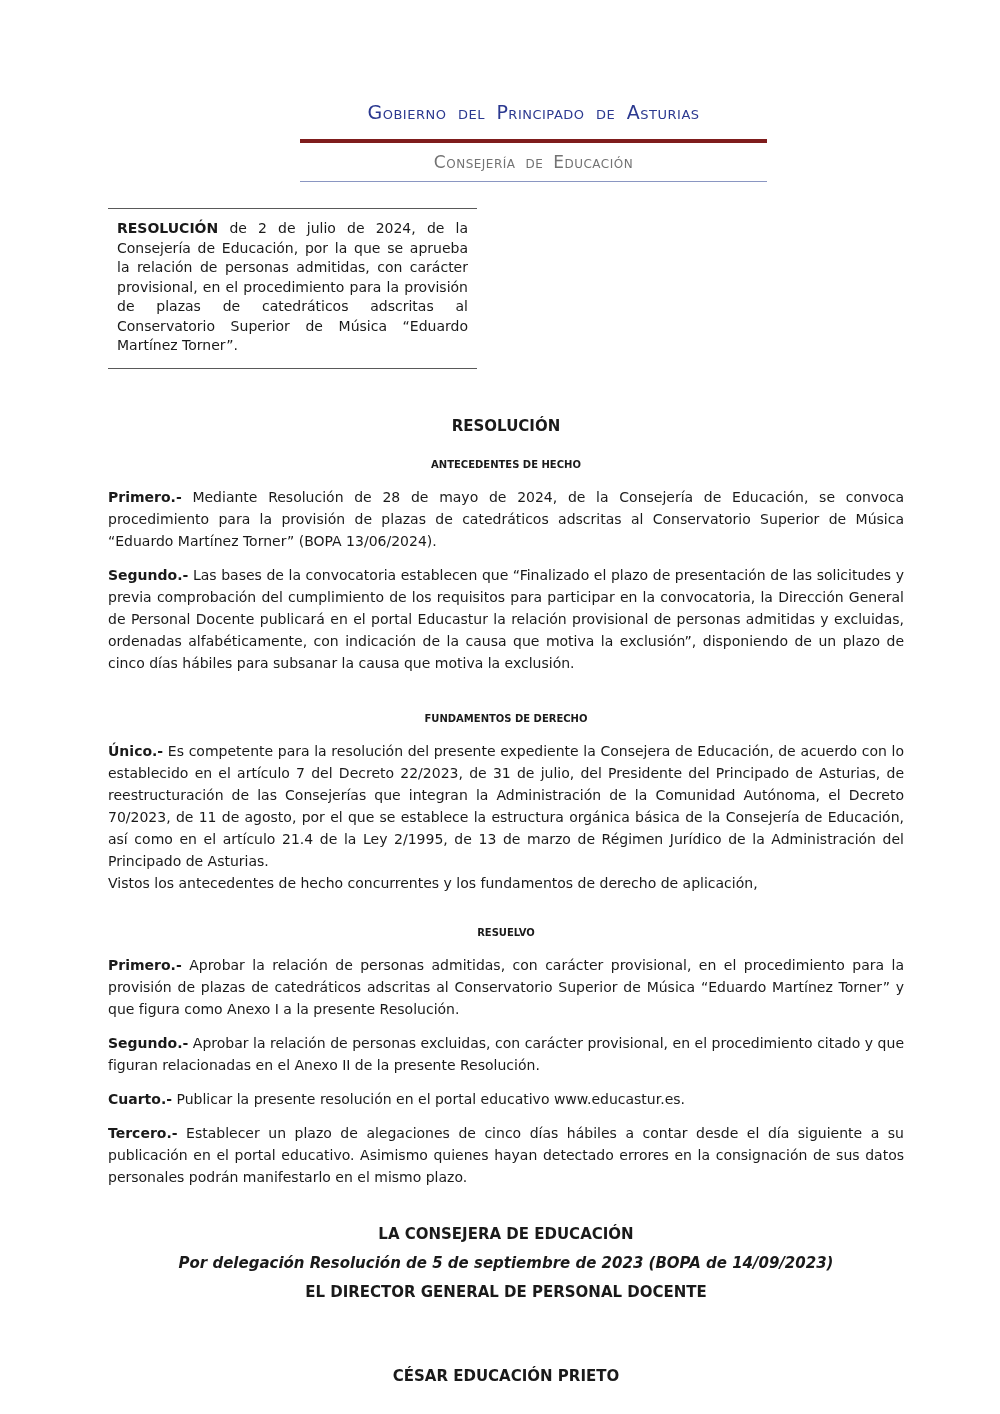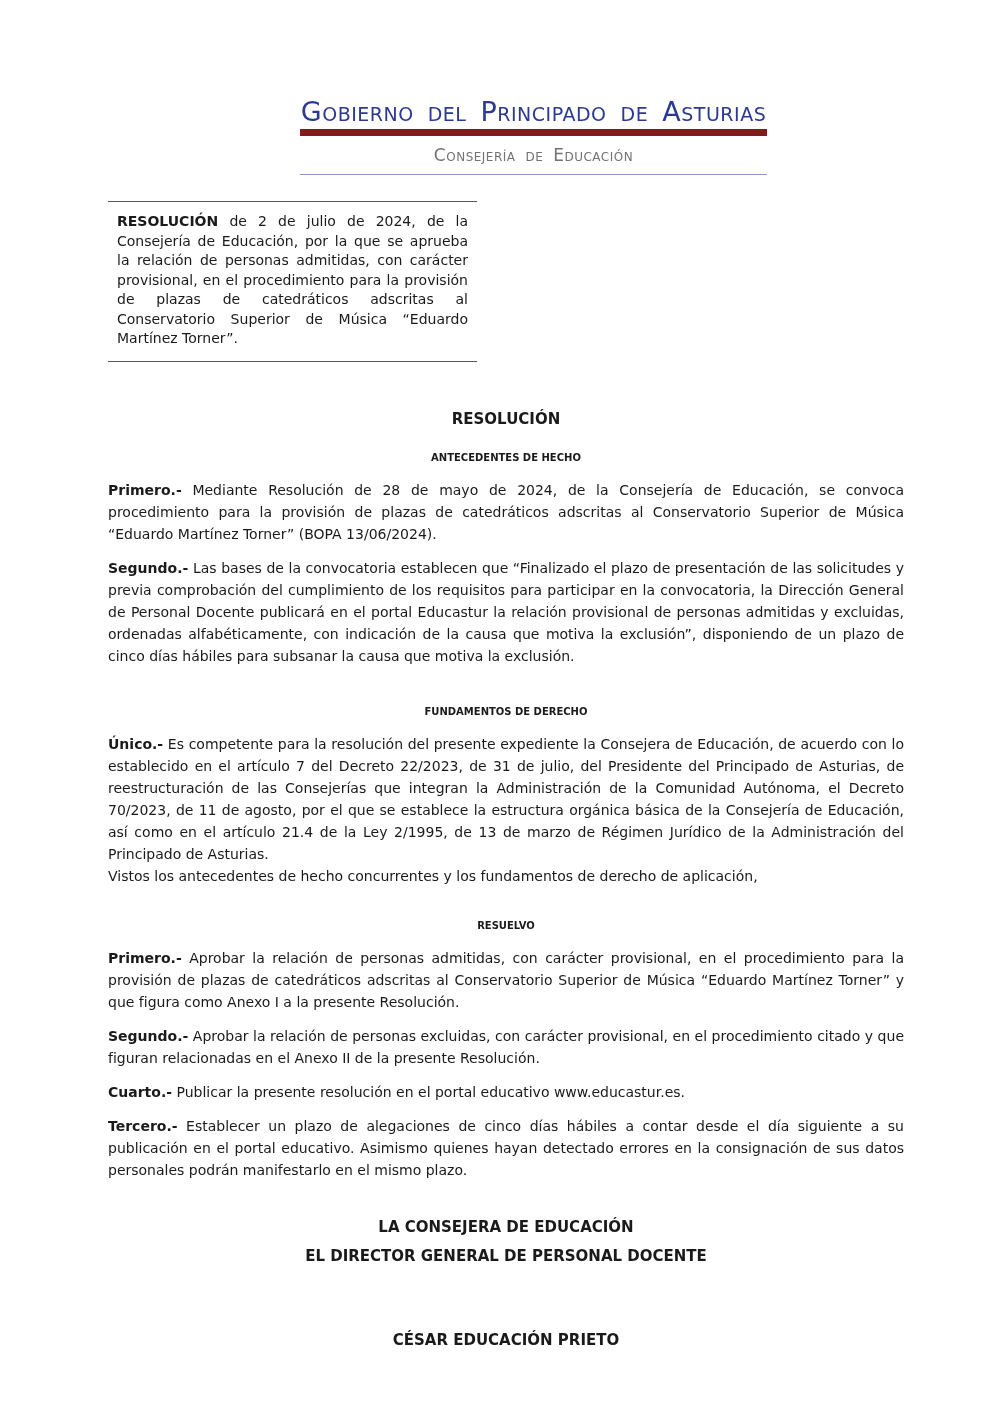--- a/index.html
+++ b/index.html
@@ -21,27 +21,27 @@
   }
 
   
   .gov-header {
     width: 467px;
     margin: 98px 0 0 192px;
     text-align: center;
   }
   .gov-name {
     font-variant: small-caps;
-    font-size: 27px;
+    font-size: 19px;
     line-height: 28px;
     letter-spacing: 0.5px;
     word-spacing: 5px;
     color: #2B3990;
-    padding-bottom: 3px;
-    border-bottom: 7px solid #7f1d1d;
+    padding-bottom: 13px;
+    border-bottom: 4px solid #7f1d1d;
   }
   .gov-dept {
     font-variant: small-caps;
     font-size: 17px;
     line-height: 20px;
     letter-spacing: 0.5px;
     word-spacing: 4px;
     color: #737373;
     padding: 9px 0 9px 0;
     border-bottom: 1px solid #8A96C2;
@@ -172,18 +172,19 @@
       <span>Publicar la presente resolución en el portal educativo www.educastur.es.</span>
     </p>
 
     <p class="para">
       <b class="lead">Tercero.-</b>
       <span>Establecer un plazo de alegaciones de cinco días hábiles a contar desde el día siguiente a su publicación en el portal educativo. Asimismo quienes hayan detectado errores en la consignación de sus datos personales podrán manifestarlo en el mismo plazo.</span>
     </p>
 
     <div class="signature">
       <div class="sig-line sig-bold">LA CONSEJERA DE EDUCACIÓN</div>
+      <div class="sig-line sig-italic">Por delegación Resolución de 5 de septiembre de 2023 (BOPA de 14/09/2023)</div>
       <div class="sig-line sig-bold">EL DIRECTOR GENERAL DE PERSONAL DOCENTE</div>
       <div class="sig-name">CÉSAR EDUCACIÓN PRIETO</div>
     </div>
 
   </div>
 </div>
 
 </body></html>

